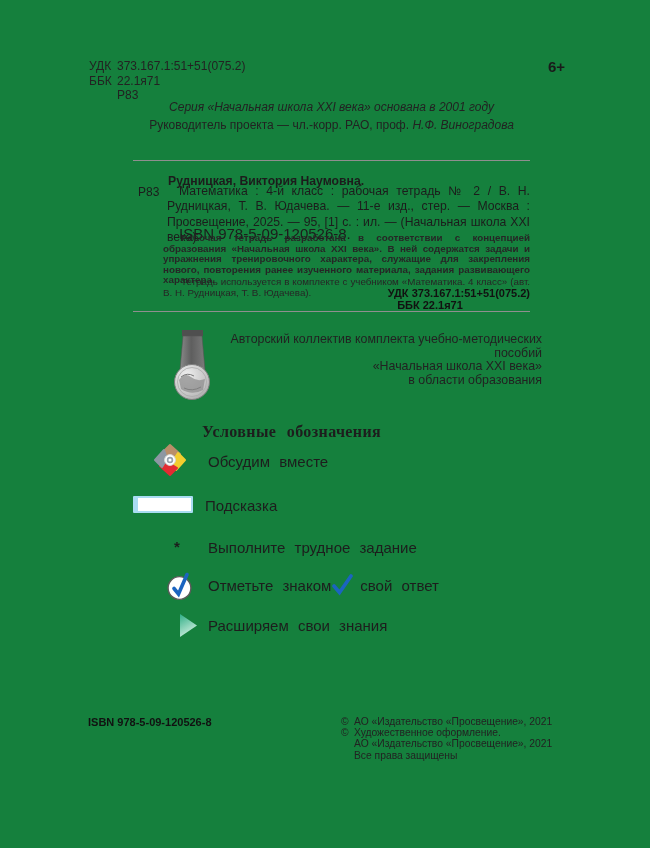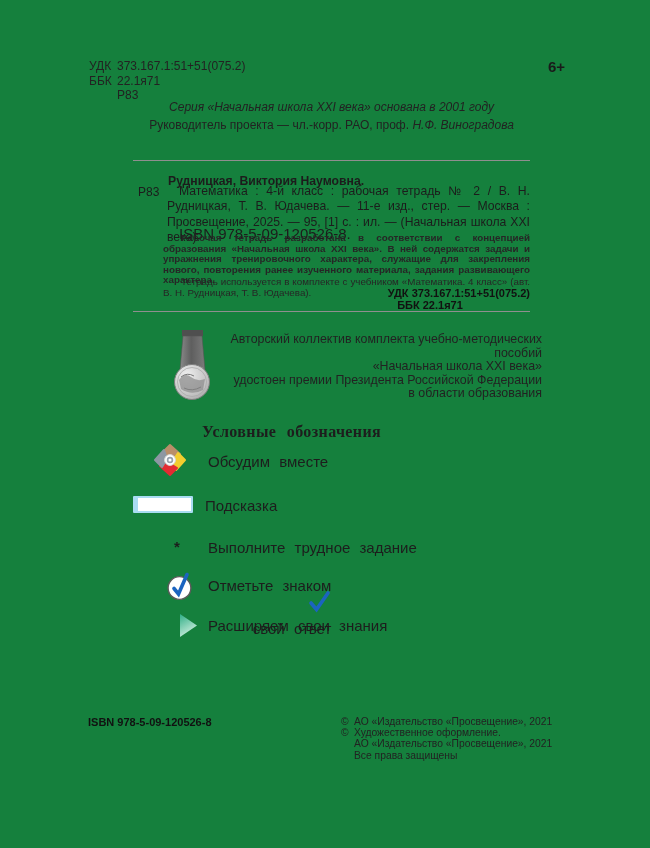--- a/index.html
+++ b/index.html
@@ -96,21 +96,21 @@
   .hint-box {
     left: 133px; top: 496px; width: 60px; height: 17px;
     background: #ffffff;
     border: 2px solid #a9dcf2;
     border-left-width: 5px;
     border-radius: 1px;
   }
   .check-circle { left: 166px; top: 571px; }
   .mark-row {
     left: 202px; top: 577px;
-    display: flex; align-items: flex-end;  flex-direction: column;
+    display: flex; align-items: flex-start; 
   }
   .mark-check-svg { position: relative; top: -3px; }
   .expand-tri { left: 179px; top: 613px; }
 
   
   .footer-isbn { left: 88px; top: 716px; font-size: 11px; font-weight: bold; color: #111; }
   .footer-copy {
     left: 341px; top: 716px;
     display: grid; grid-template-columns: 13px auto;
     font-size: 10.3px; line-height: 11.2px; color: #222;
@@ -173,21 +173,20 @@
       <circle cx="20" cy="52" r="17.5" fill="url(#medalG)" stroke="#7e7e7e" stroke-width="1"></circle>
       <circle cx="20" cy="52" r="14.5" fill="none" stroke="#aaaaaa" stroke-width="0.8"></circle>
       <path d="M7 50 Q13 42 19 47 T33 49 L31 60 Q20 66 9 59 Z" fill="#8f8f8f" opacity="0.75"></path>
       <path d="M9 47 Q15 42 22 46" stroke="#787878" fill="none" stroke-width="1"></path>
       <path d="M12 58 Q20 62 29 57" stroke="#808080" fill="none" stroke-width="1"></path>
     </svg>
   </div>
   <div class="abs award-text">
     <span class="award-line">Авторский коллектив комплекта учебно-методических пособий</span>
     <span class="award-line">«Начальная школа XXI века»</span>
-    <span class="award-line">удостоен премии Президента Российской Федерации</span>
     <span class="award-line">в области образования</span>
   </div>
 
   <div class="abs legend-heading">Условные обозначения</div>
 
   <div class="abs pinwheel-icon">
     <svg width="34" height="34" viewBox="0 0 34 34">
       <g stroke-width="2" stroke-linejoin="round">
         <path d="M17 2 L27 11 L18 14 L10 9 Z" fill="#b98e69" stroke="#b98e69"></path>
         <path d="M17 2 L27 11 L18 14 L10 9 Z" fill="#f2cd2f" stroke="#f2cd2f" transform="rotate(90 17 17)"></path>

